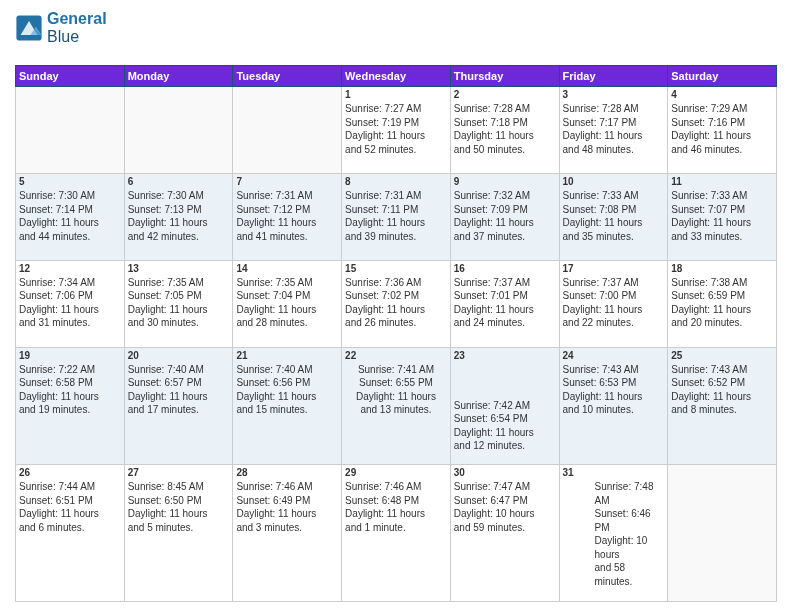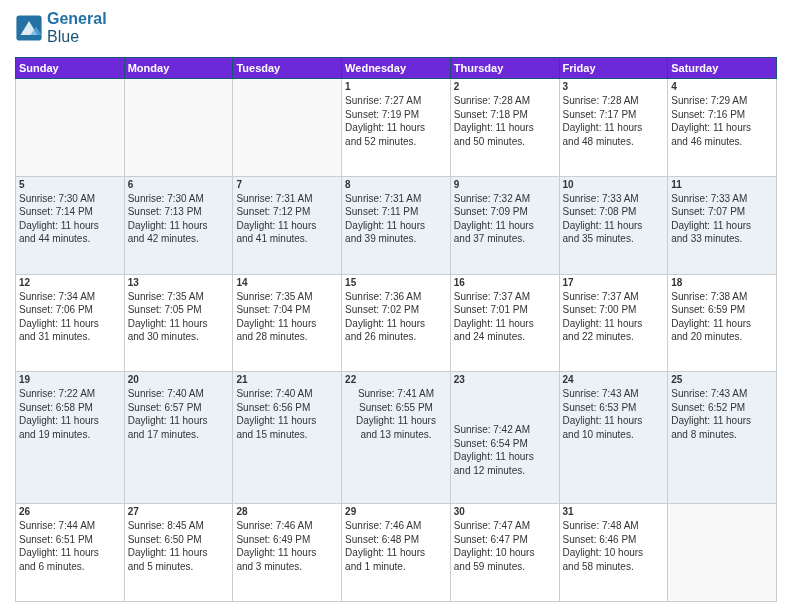--- a/index.html
+++ b/index.html
@@ -14,21 +14,21 @@
       width: 792px;
       height: 612px;
       padding: 10px 15px;
       display: flex;
       flex-direction: column;
     }
     .header {
       display: flex;
       justify-content: space-between;
       align-items: center;
-      margin-bottom: 12px;
+      margin-bottom: 20px;
     }
     .logo {
       display: flex;
       align-items: center;
     }
     .logo-icon {
       width: 28px;
       height: 28px;
       margin-right: 4px;
     }
@@ -345,21 +345,21 @@
           </td>
           <td>
             <span class="day-num">30</span>
             <div class="day-info" style="white-space: pre-wrap;">Sunrise: 7:47 AM
 Sunset: 6:47 PM
 Daylight: 10 hours
 and 59 minutes.</div>
           </td>
           <td>
             <span class="day-num">31</span>
-            <div class="day-info" style="white-space: pre-wrap;">Sunrise: 7:48 AM
+            <div class="day-info" style="white-space: pre-wrap; margin-left: 32px;">Sunrise: 7:48 AM
 Sunset: 6:46 PM
 Daylight: 10 hours
 and 58 minutes.</div>
           </td>
           <td class="empty"></td>
         </tr>
       </tbody>
   </table>
 </div>
 

